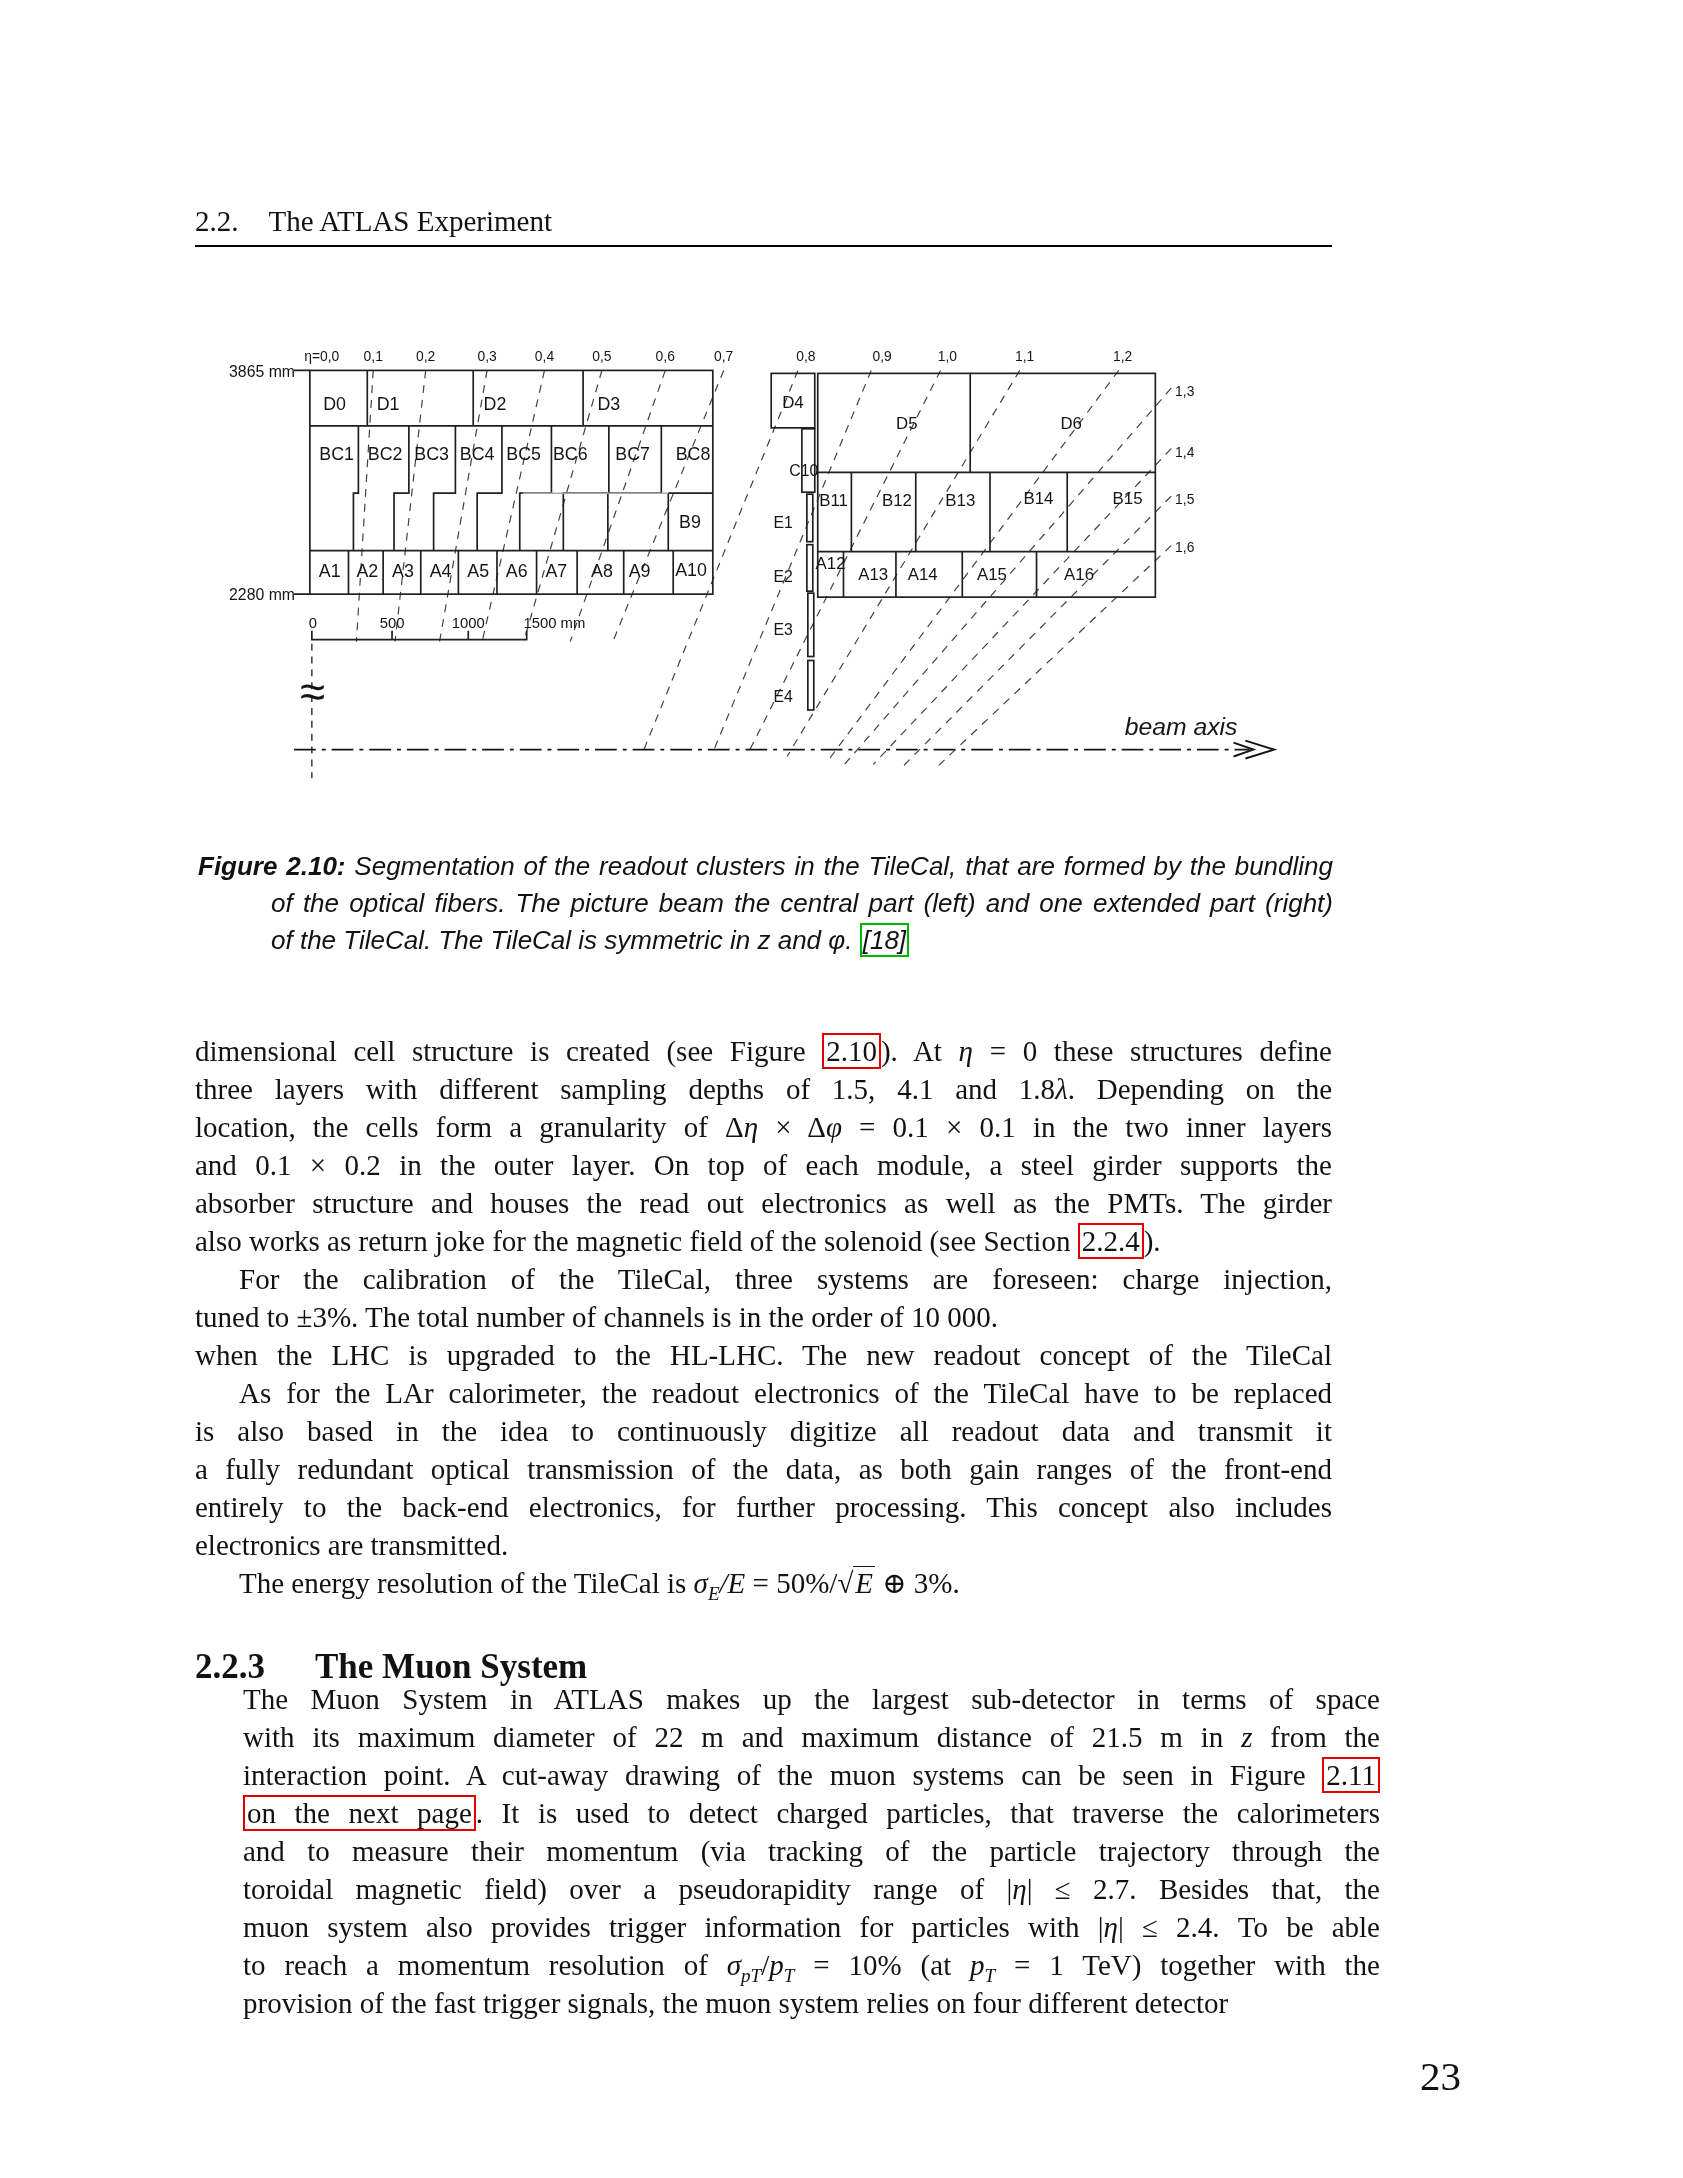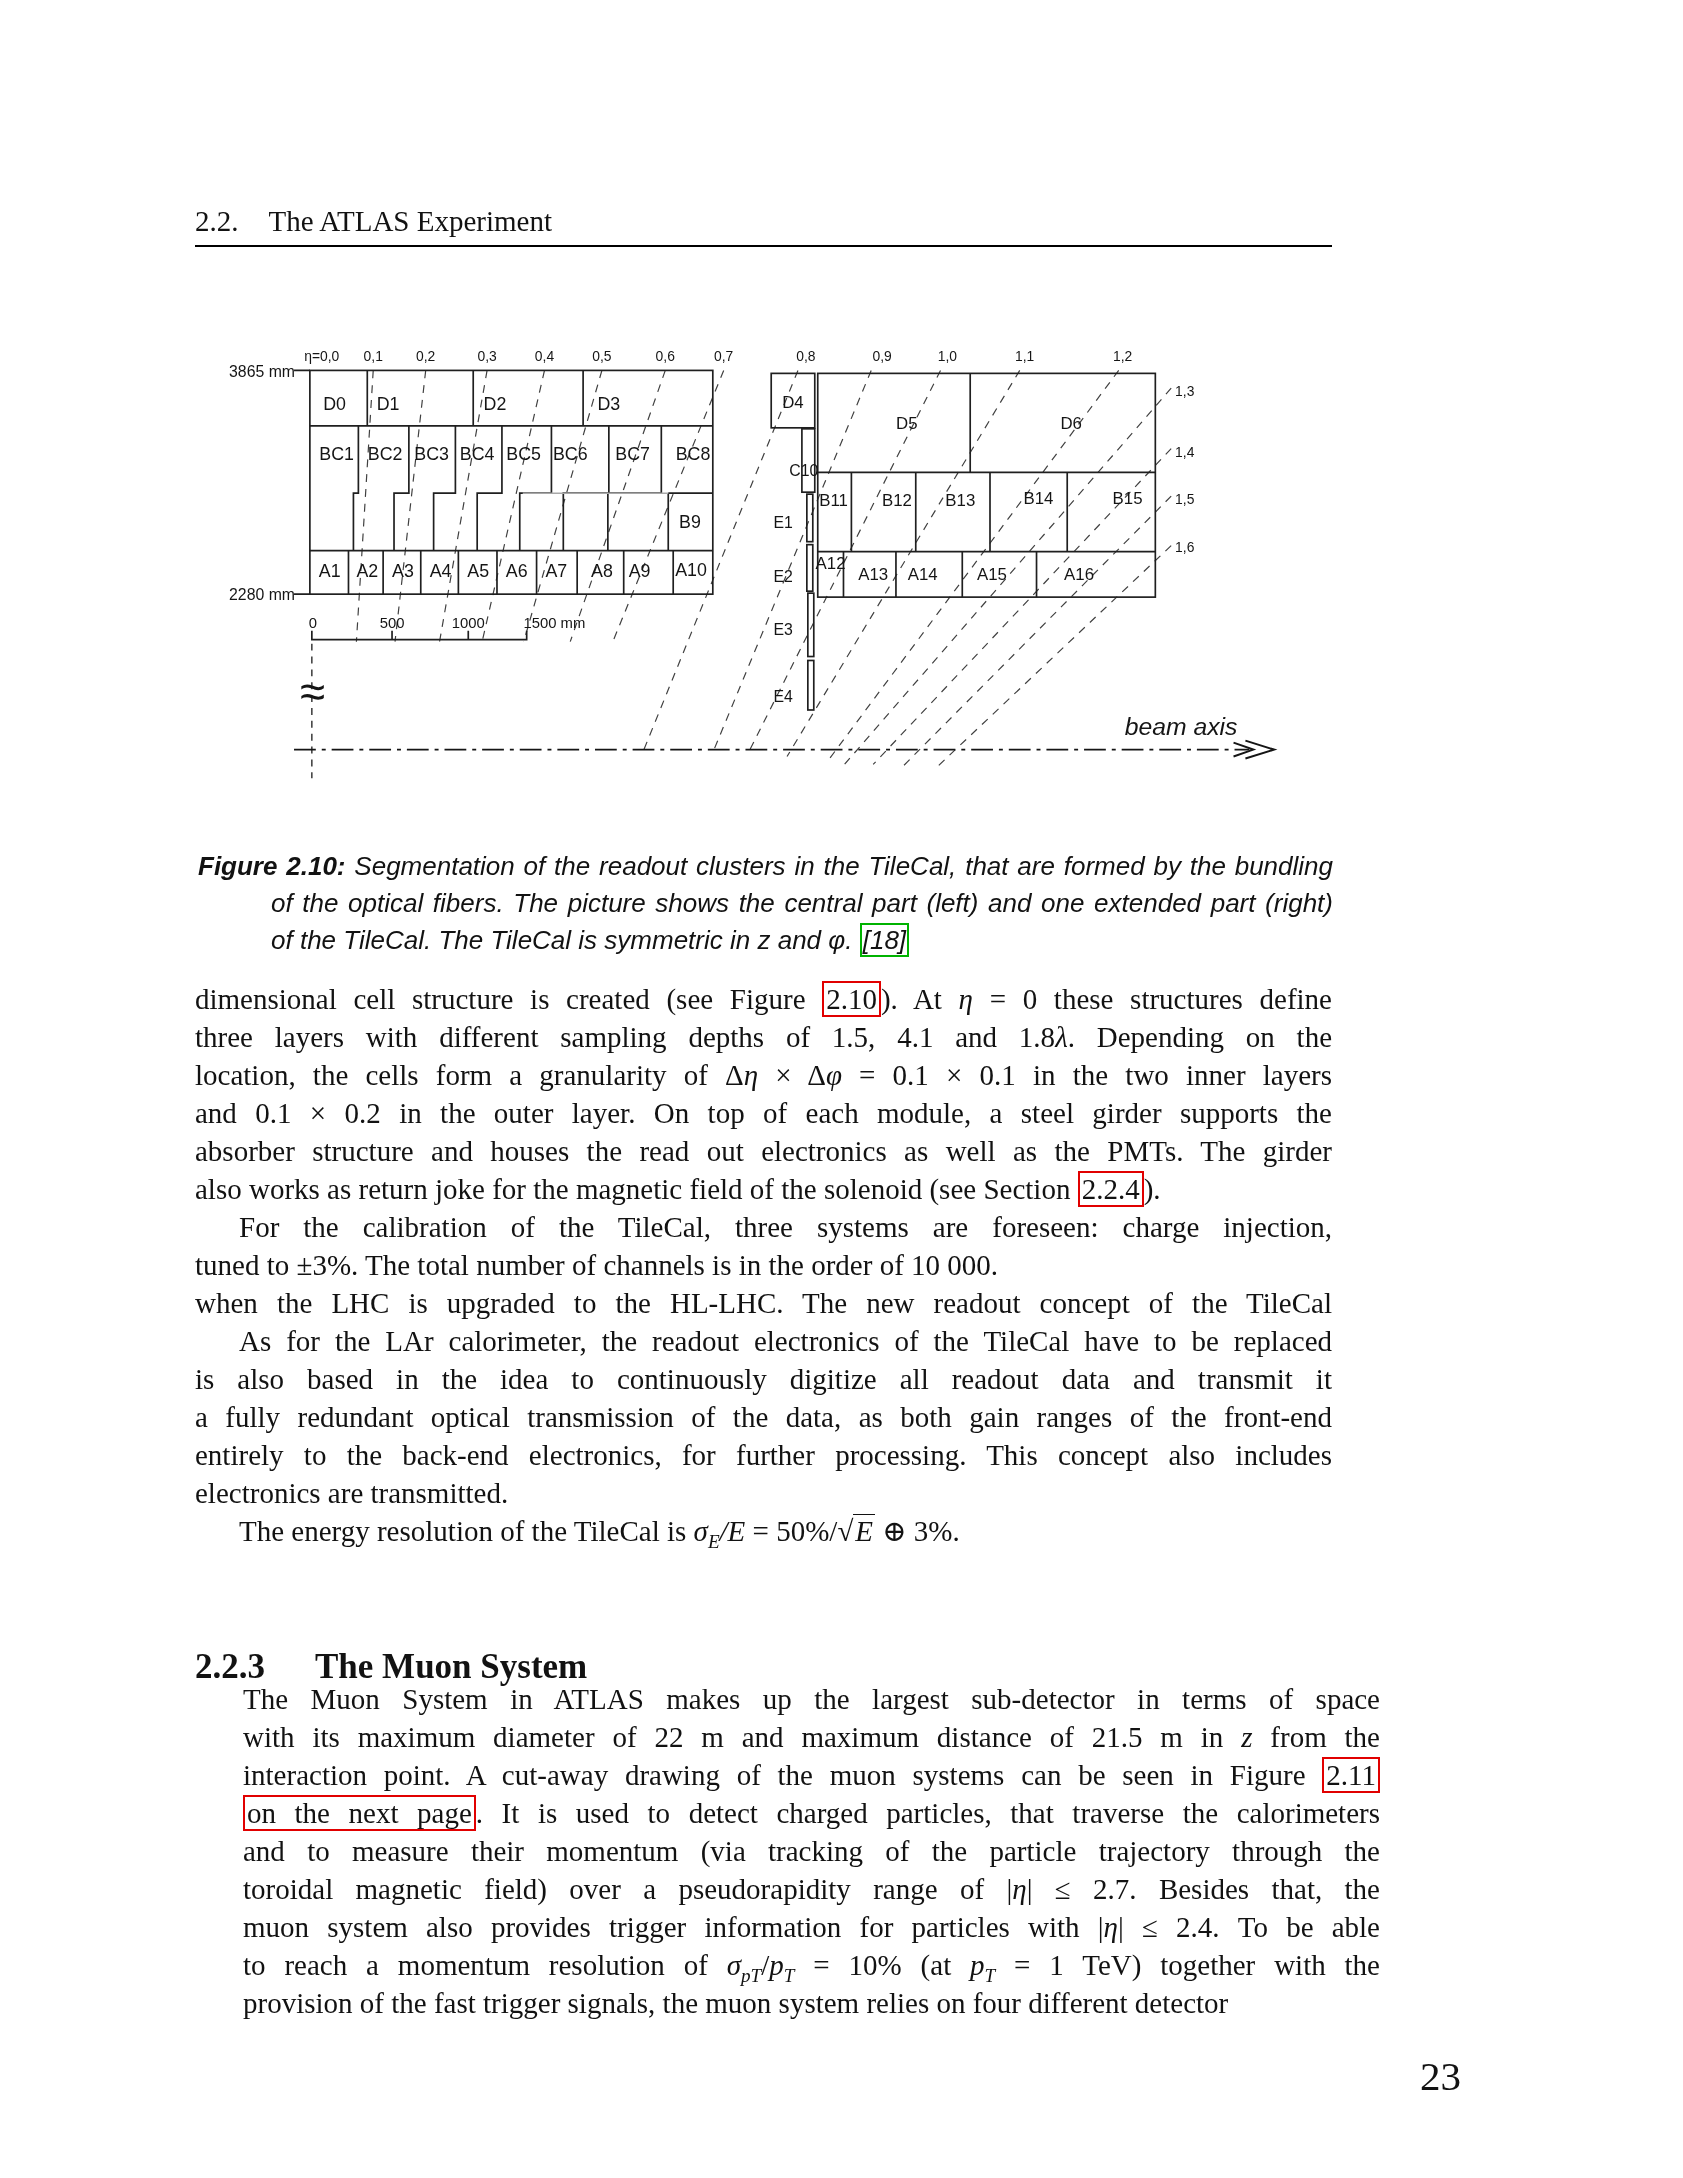--- a/index.html
+++ b/index.html
@@ -12,21 +12,21 @@
   #hdr .num{margin-right:30px;}
   #rule{left:195px;top:245px;width:1137px;height:2px;background:#000;}
   
   #cap{left:198px;top:848px;width:1135px;font-family:"Liberation Sans","DejaVu Sans",sans-serif;
        font-style:italic;font-size:26px;}
   #cap .ln{height:37px;line-height:37px;}
   #cap .hang{padding-left:73px;}
   .bseg{font-weight:bold;}
   
   .txtblock{width:1137px;font-size:29px;}
-  #bt{left:195px;top:980px;}
+  #bt{left:195px;top:1032px;}
   #bb{left:195px;top:1680px;margin-left:48px;}
   .ln{height:38px;line-height:38px;text-align:justify;text-align-last:justify;overflow:visible;}
   .ln.last{text-align-last:left;}
   .ln.ind{text-indent:44px;}
   sup,sub{font-size:66%;line-height:0;}
   sub{font-style:italic;}
   .rb{border:2px solid var(--link_red);padding:0 2px;}
   .gb{border:2px solid var(--cite_green);padding:0 1px;}
   .sq .ol{border-top:1.8px solid #121212;font-style:italic;padding:0 2px;}
   
@@ -172,21 +172,21 @@
       <text x="396" y="634" font-size="15" text-anchor="middle">500</text>
       <text x="473" y="634" font-size="15" text-anchor="middle">1000</text>
       <text x="560" y="634" font-size="15" text-anchor="middle">1500 mm</text>
       <text x="316" y="714" font-size="46" text-anchor="middle">≈</text>
       <text x="1193" y="742" font-size="25" text-anchor="middle" font-style="italic">beam axis</text>
     </g>
 </svg>
 
 <div class="abs" id="cap">
     <div class="ln"><span class="bseg">Figure 2.10:</span><span> Segmentation of the readout clusters in the TileCal, that are formed by the bundling</span></div>
-    <div class="ln hang"><span>of the optical fibers. The picture shows the central part (left) and one extended part (right)</span></div>
+    <div class="ln hang"><span>of the optical fibers. The picture beam the central part (left) and one extended part (right)</span></div>
     <div class="ln last hang"><span>of the TileCal. The TileCal is symmetric in </span><span style="font-style: italic;">z</span><span> and </span><span style="font-style: italic;">φ</span><span>. </span><span class="gb">[18]</span></div>
   </div>
 
 <div class="abs txtblock" id="bt">
     <div class="ln"><span>dimensional cell structure is created (see Figure </span><span class="rb">2.10</span><span>). At </span><span style="font-style: italic;">η</span><span> = 0 these structures define</span></div>
     <div class="ln"><span>three layers with different sampling depths of 1.5, 4.1 and 1.8</span><span style="font-style: italic;">λ</span><span>. Depending on the</span></div>
     <div class="ln"><span>location, the cells form a granularity of Δ</span><span style="font-style: italic;">η</span><span> × Δ</span><span style="font-style: italic;">φ</span><span> = 0.1 × 0.1 in the two inner layers</span></div>
     <div class="ln"><span>and 0.1 × 0.2 in the outer layer. On top of each module, a steel girder supports the</span></div>
     <div class="ln"><span>absorber structure and houses the read out electronics as well as the PMTs. The girder</span></div>
     <div class="ln last"><span>also works as return joke for the magnetic field of the solenoid (see Section </span><span class="rb">2.2.4</span><span>).</span></div>

